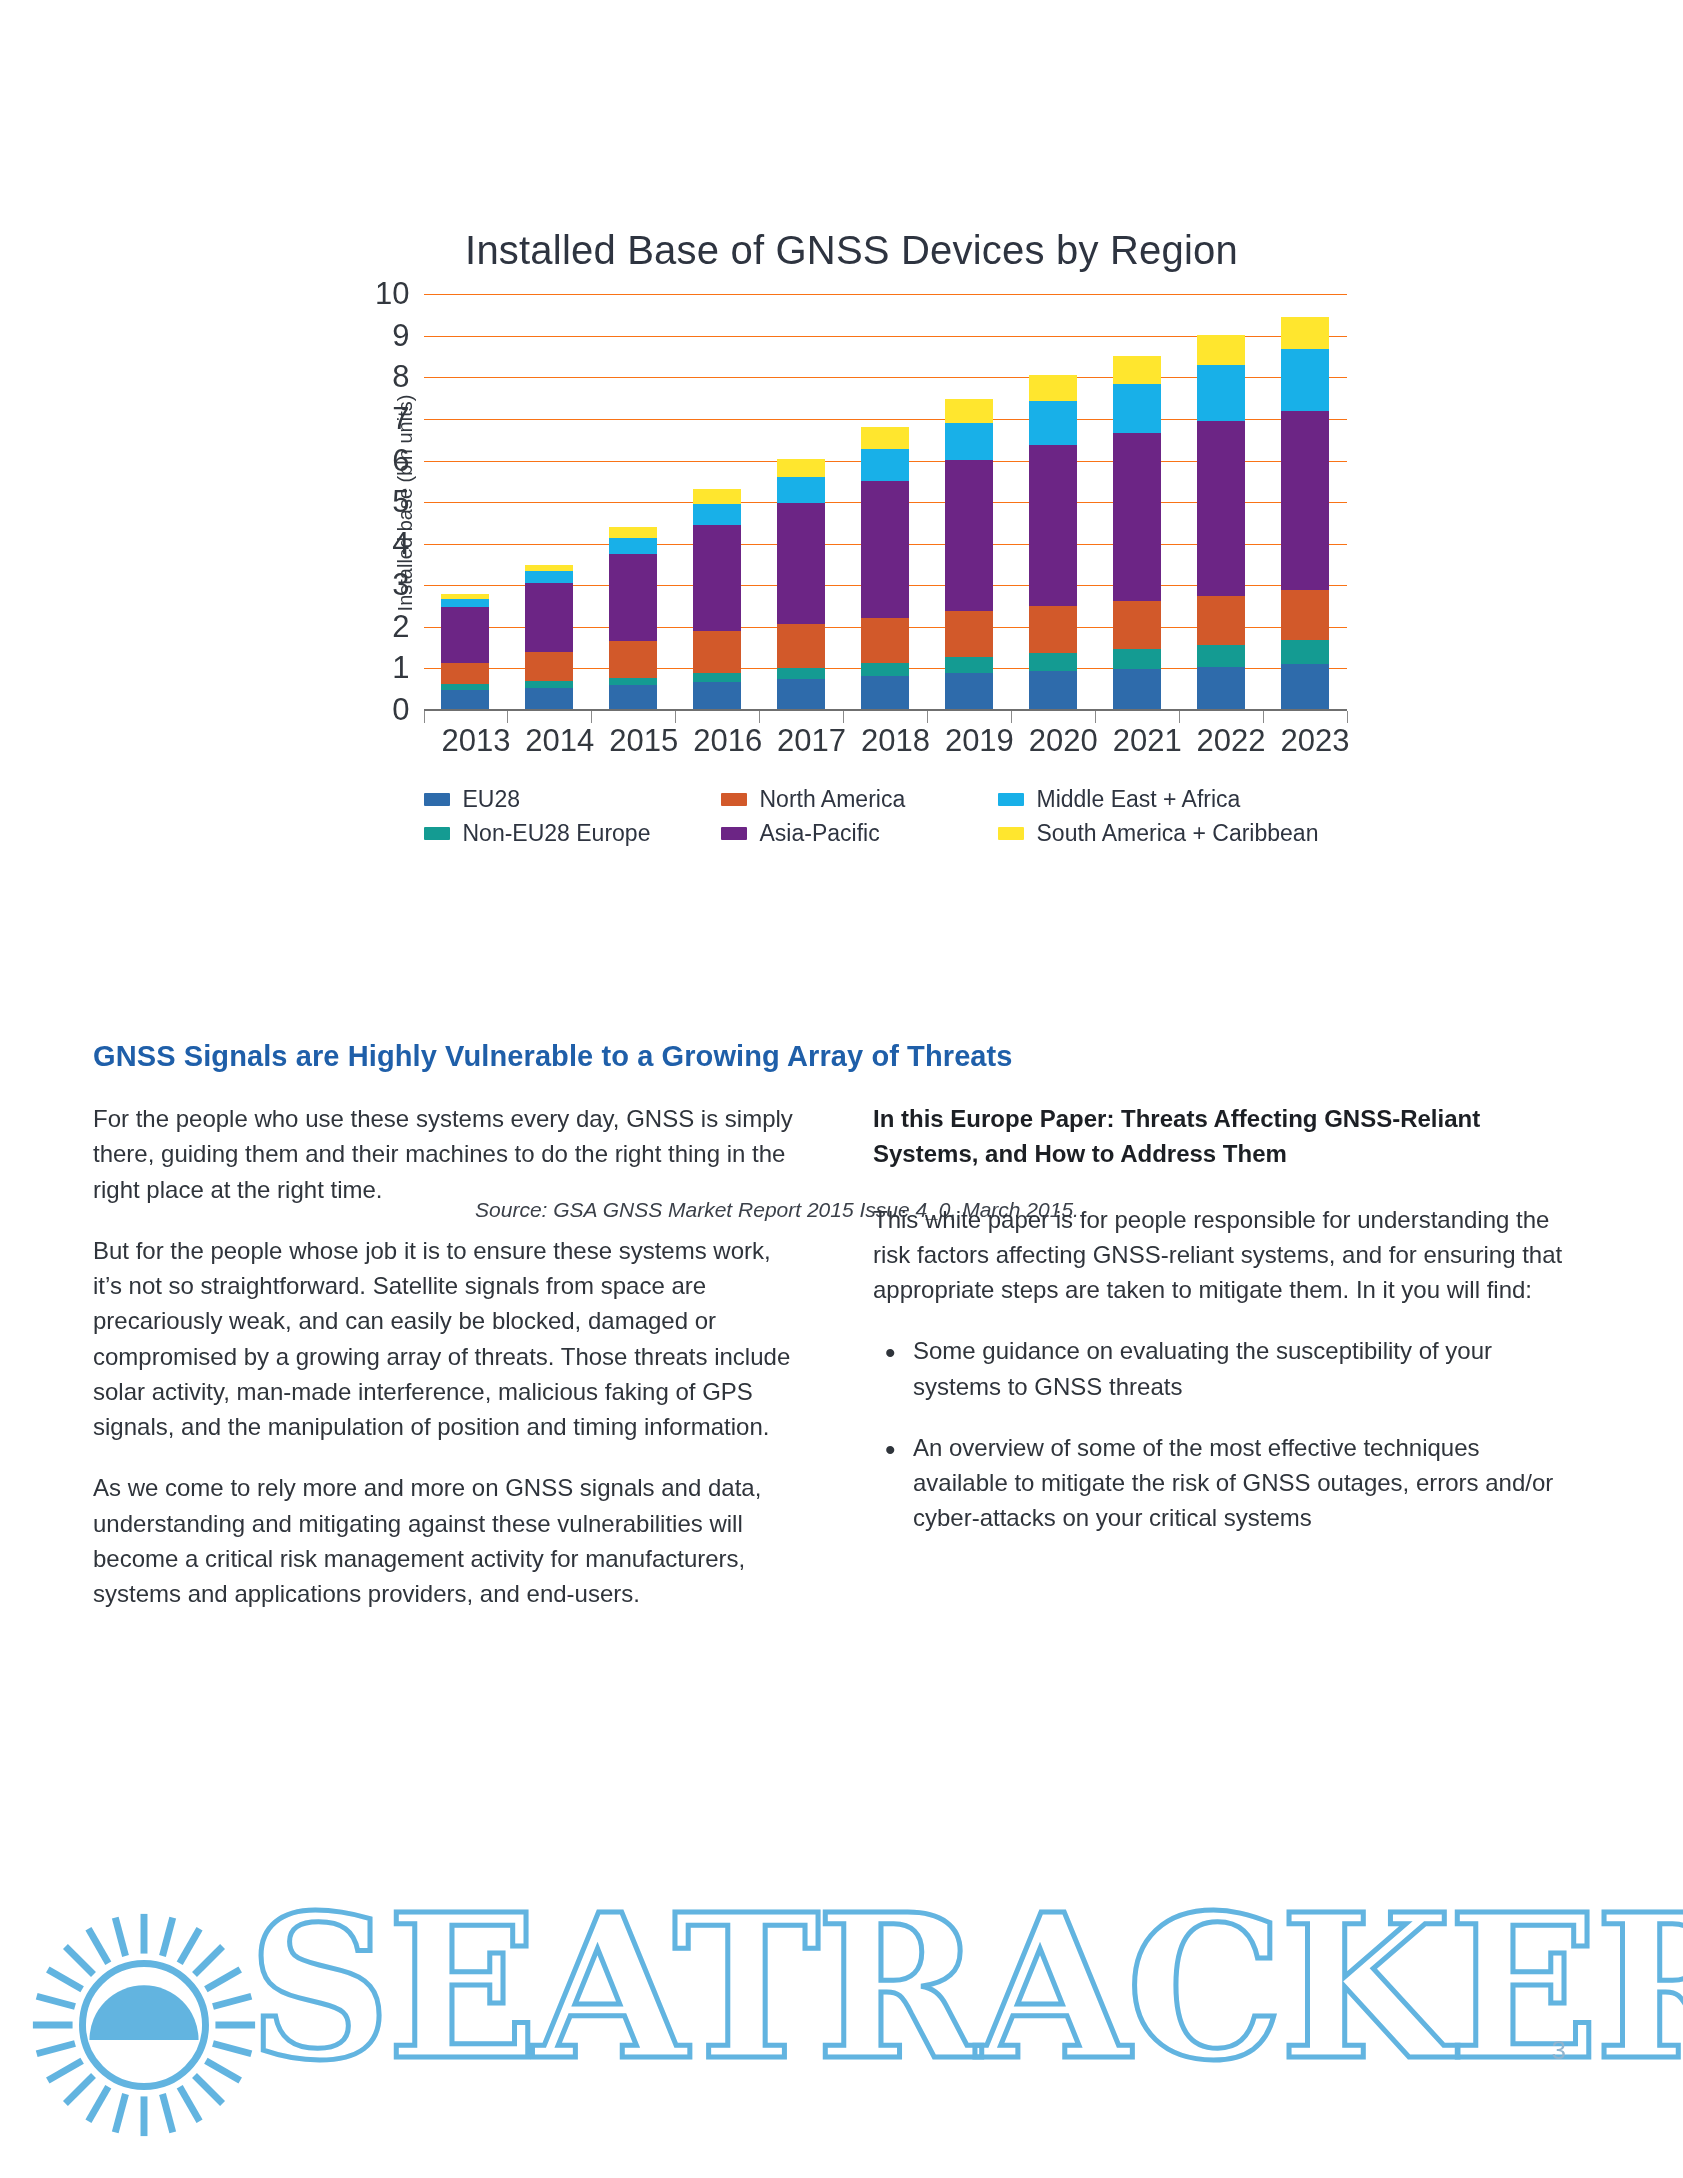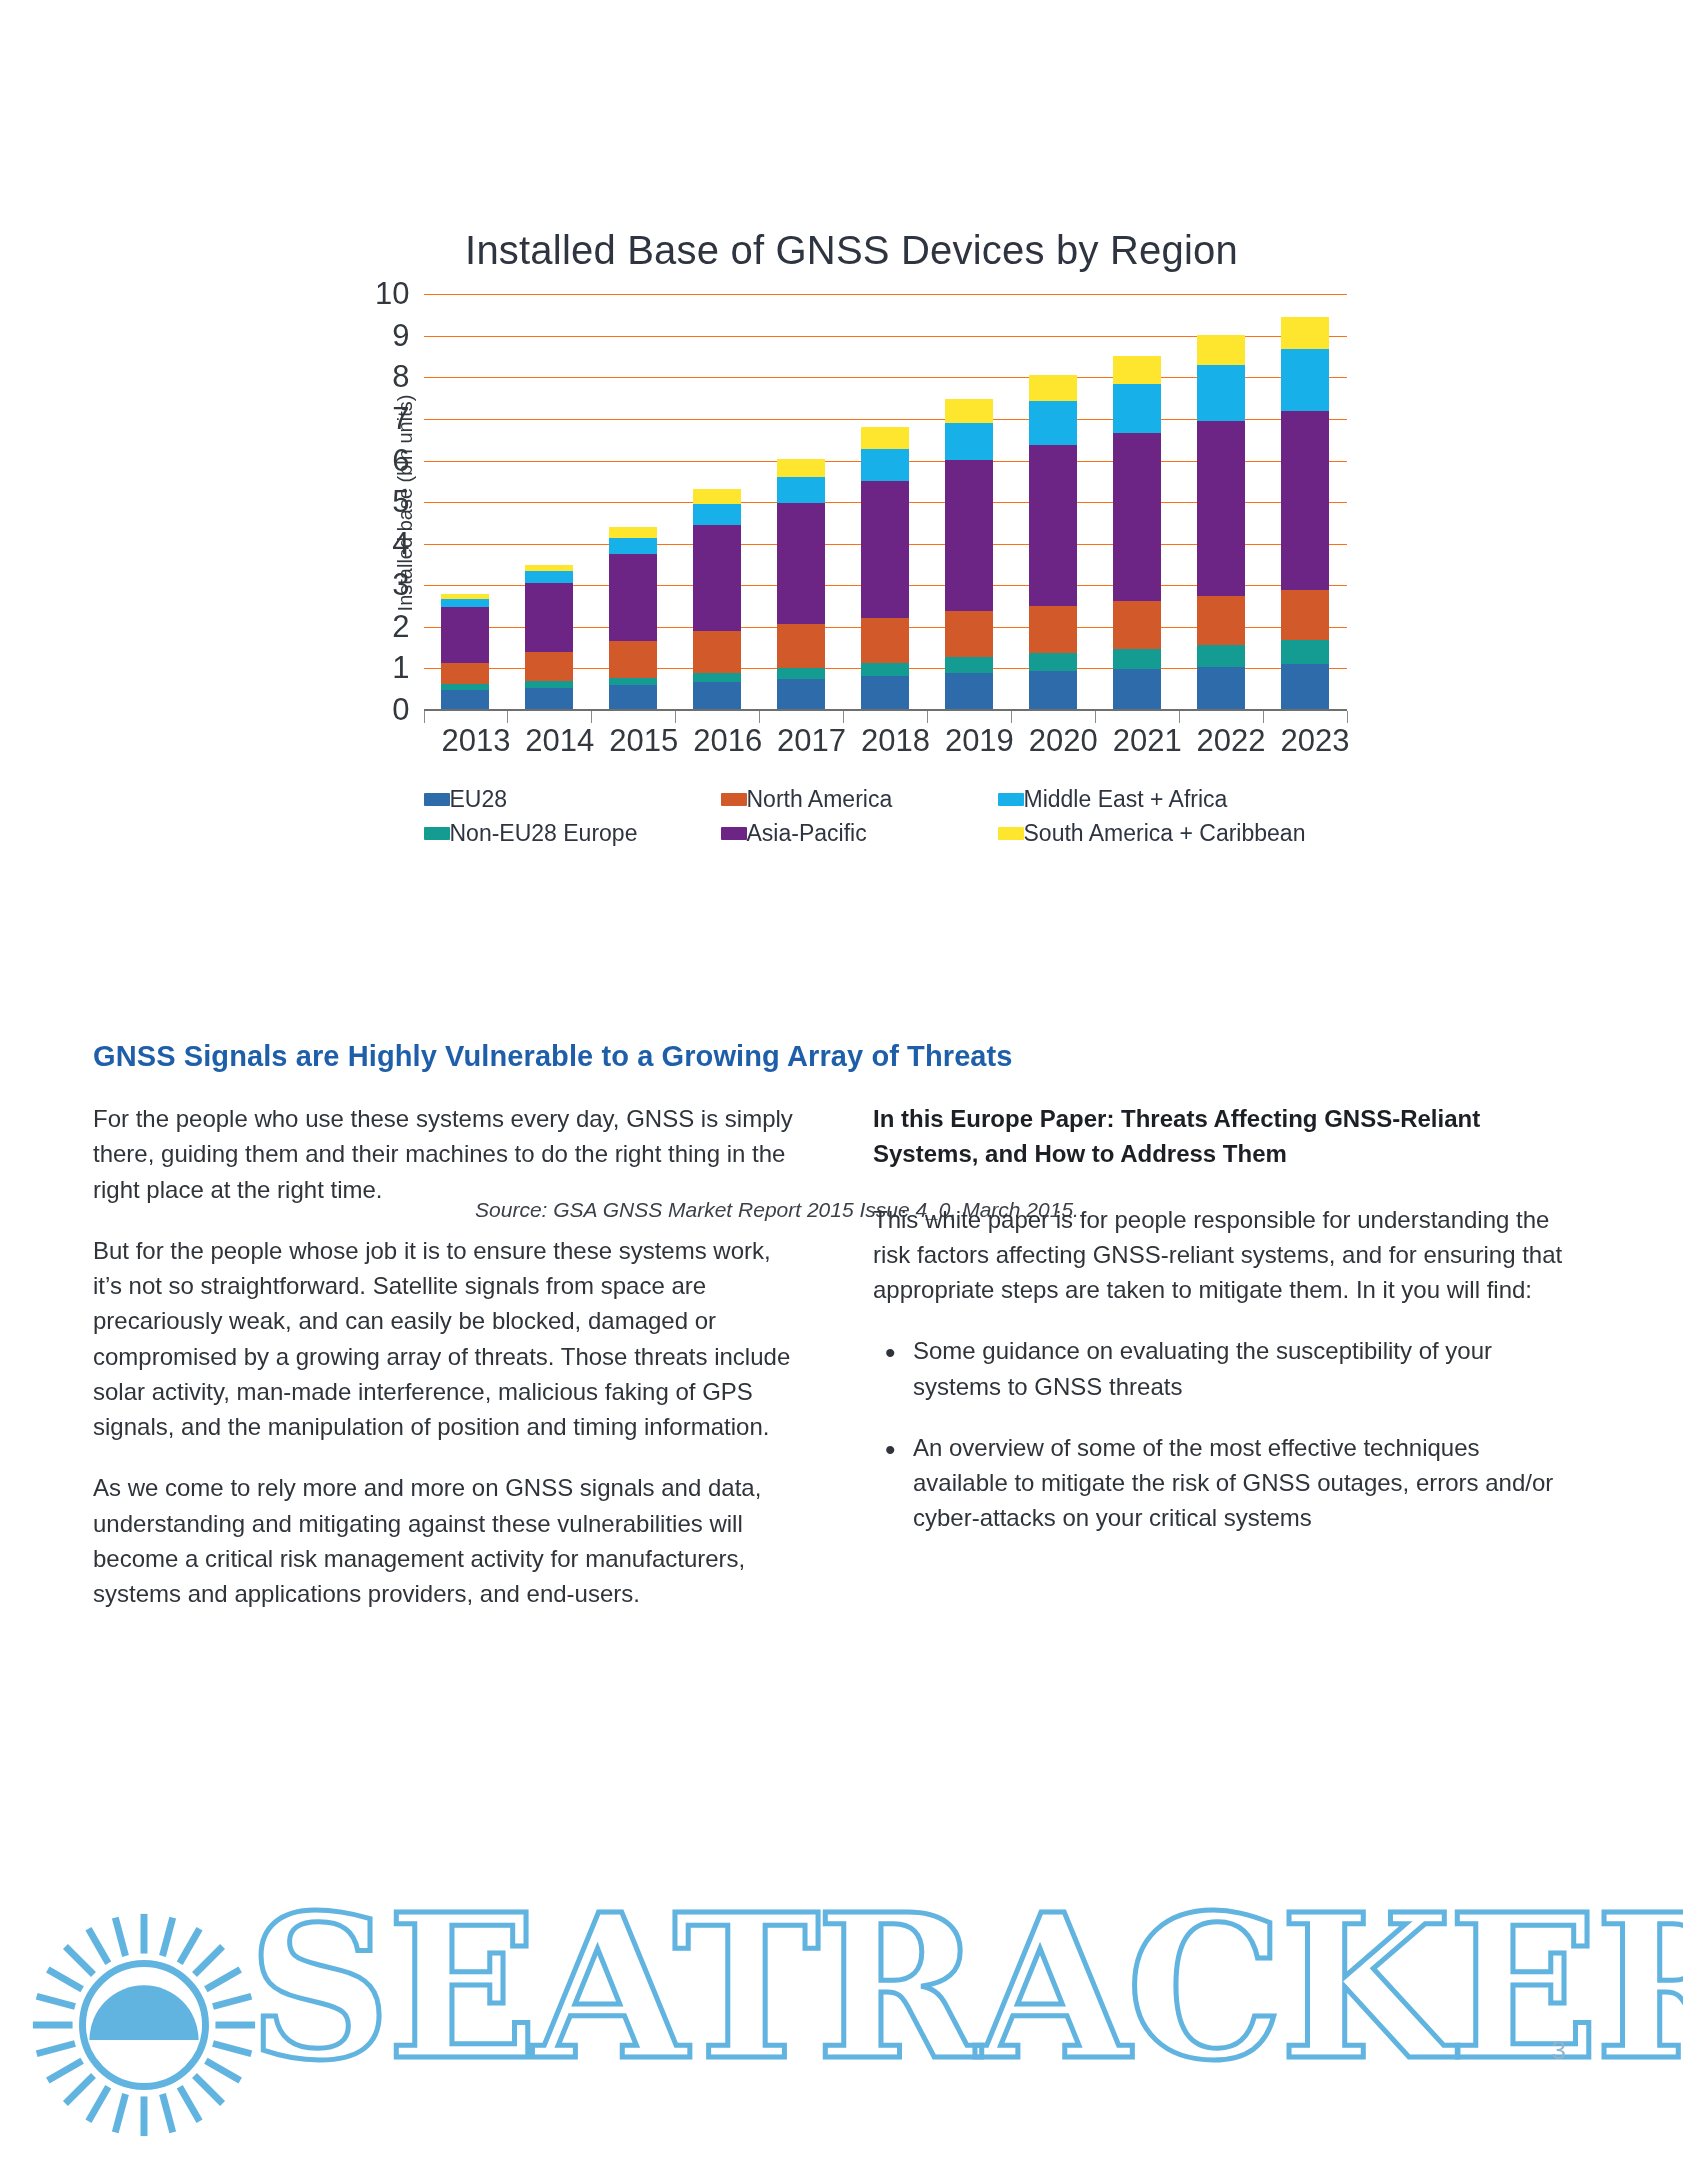--- a/index.html
+++ b/index.html
@@ -105,21 +105,21 @@
     position: relative;
     margin: 71px auto 0 auto;
     width: 1010px;
     padding-left: 87px;
     display: grid;
     grid-template-columns: 297px 277px 356px;
     grid-auto-rows: 34px;
     align-items: center;
     column-gap: 0;
   }
-  .legend-item { display: flex; align-items: center; }
+  .legend-item { display: flex; align-items: center; gap: 13px; }
   .swatch { width: 26px; height: 13px; border-radius: 1px; flex: 0 0 auto; }
   .legend-label { font-size: 23px; color: #2e3440; white-space: nowrap; }
 
   .source {
     position: absolute;
     left: 0; right: 10px;
     top: 970px;
     text-align: center;
     font-style: italic;
     font-size: 21px;

